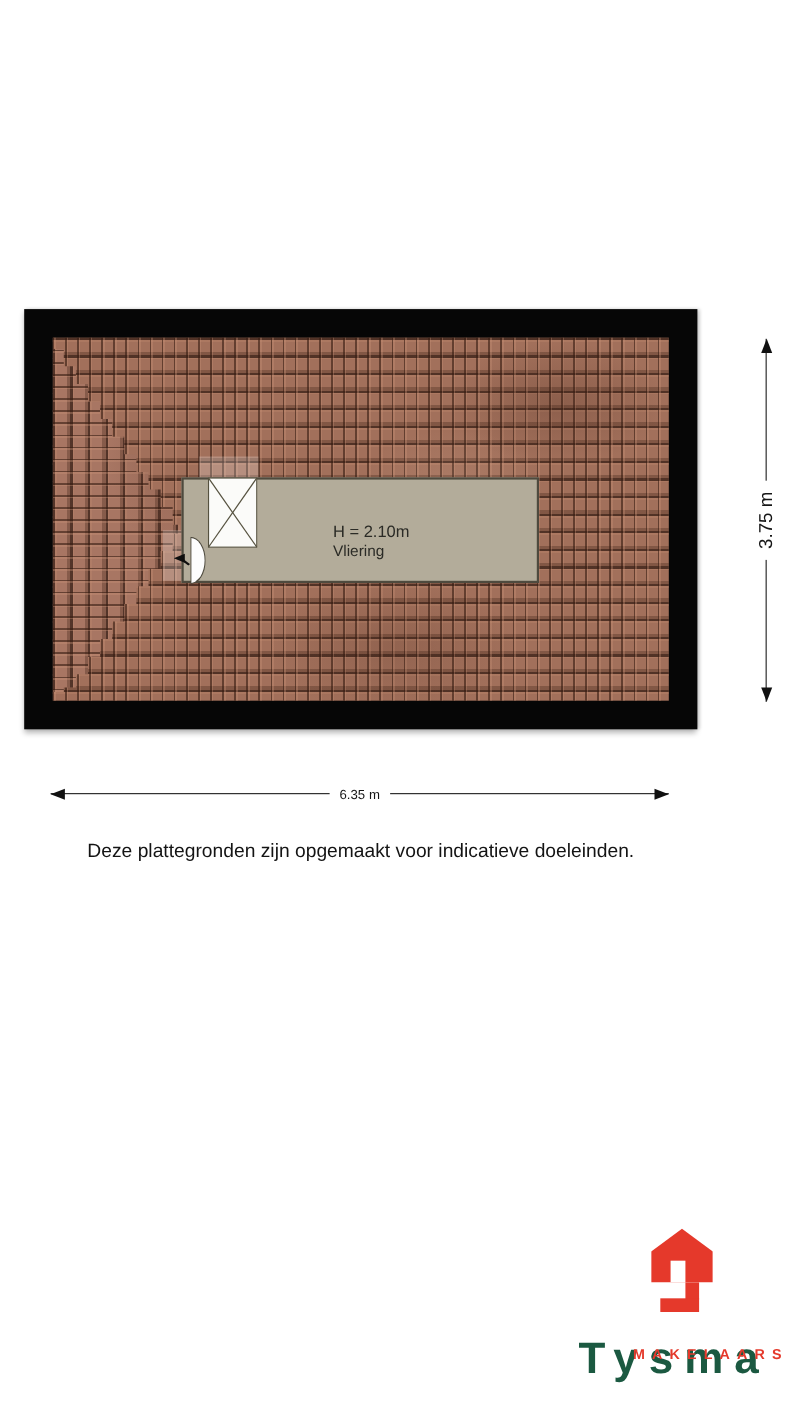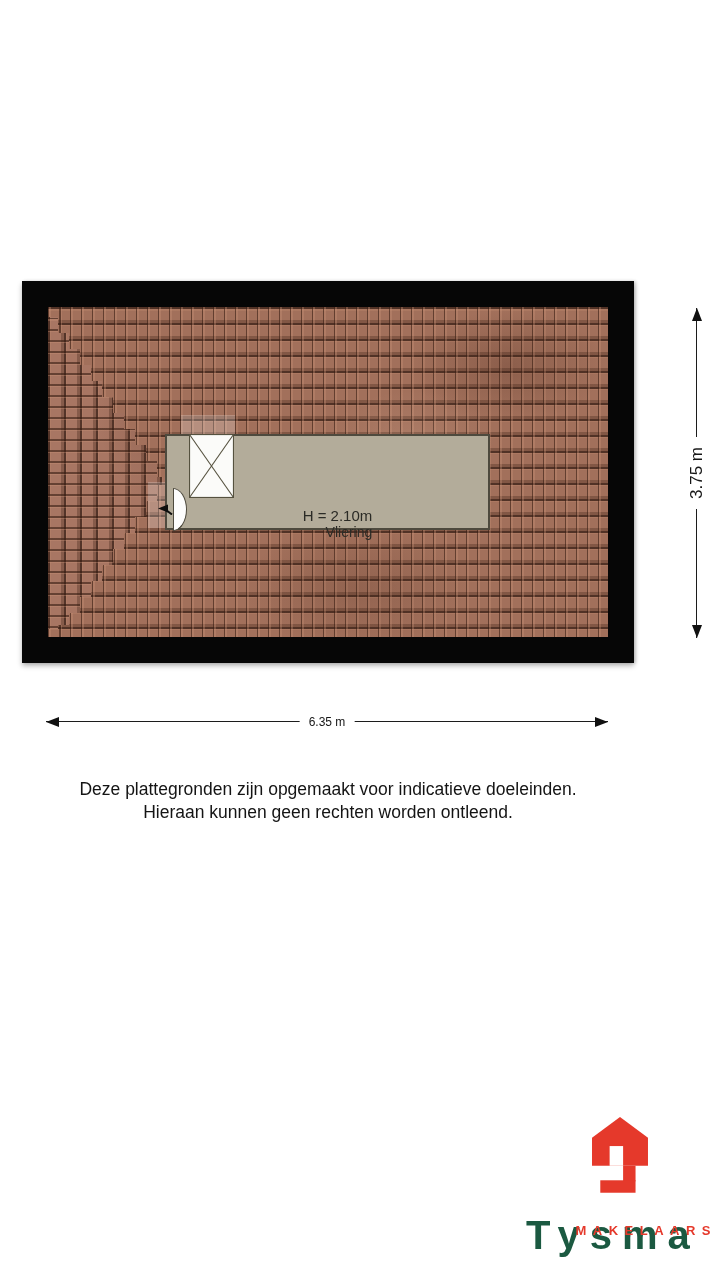--- a/index.html
+++ b/index.html
@@ -33,21 +33,21 @@
 
   
   .room{left:117px;top:127px;width:325px;height:96px;position:absolute;box-sizing:border-box;
         background:#b3ac9a;border:2px solid #4e4a3e;}
   .skylight{position:absolute;left:22px;top:-2px;width:45px;height:64px;}
   .skylight svg{display:block;width:100%;height:100%;}
   .door{position:absolute;left:6px;top:52px;width:12px;height:41px;background:#fdfdfd;
         border:1px solid #4e4a3e;border-radius:0 100% 100% 0 / 0 50% 50% 0;}
   .entry-arrow{position:absolute;left:-9px;top:65px;width:15px;height:11px;}
   .room-label{position:absolute;left:calc(50% + 10px);top:40px;transform:translateX(-50%);
-        text-align:right;color:#2b2b26;white-space:nowrap;margin-top:32px;}
+        text-align:left;color:#2b2b26;white-space:nowrap;}
   .room-label .h-line{font-size:15px;line-height:16px;}
   .room-label .n-line{font-size:14px;line-height:17px;}
 
   
   .dim{color:#161616;}
   .dim-v{left:689px;top:308px;width:16px;height:330px;}
   .dim-v .line{position:absolute;left:7px;top:0;bottom:0;width:1px;background:#1c1c1c;}
   .dim-v .arr-up{position:absolute;left:2.5px;top:0;width:0;height:0;
      border-left:5px solid transparent;border-right:5px solid transparent;border-bottom:13px solid #111;}
   .dim-v .arr-down{position:absolute;left:2.5px;bottom:0;width:0;height:0;
@@ -58,21 +58,21 @@
   .dim-h .line{position:absolute;top:7px;left:0;right:0;height:1px;background:#1c1c1c;}
   .dim-h .arr-left{position:absolute;top:2.5px;left:0;width:0;height:0;
      border-top:5px solid transparent;border-bottom:5px solid transparent;border-right:13px solid #111;}
   .dim-h .arr-right{position:absolute;top:2.5px;right:0;width:0;height:0;
      border-top:5px solid transparent;border-bottom:5px solid transparent;border-left:13px solid #111;}
   .dim-h .lbl{position:absolute;left:50%;top:50%;transform:translate(-50%,-50%);
      background:#fff;padding:0 9px;font-size:12px;white-space:nowrap;}
 
   
   .disclaimer{left:0;top:762px;width:656px;text-align:center;color:#141414;
-     font-size:17.5px;line-height:23px;margin-top:16px;}
+     font-size:17.5px;line-height:23px;}
 
   
   .logo{left:525px;top:1116px;width:192px;height:128px;}
   .logo .house{position:absolute;left:67px;top:0;width:56px;height:74px;}
   .logo .brand{position:absolute;left:1px;top:73px;font-size:40px;line-height:42px;
      font-weight:bold;letter-spacing:10px;color:#1b5941;margin-top:25px;}
   .logo .tagline{position:absolute;right:0px;top:108px;font-size:13px;line-height:14px;
      font-weight:bold;letter-spacing:6.5px;color:#e5392b;}
 </style>
 </head>
@@ -118,21 +118,20 @@
 
   <div class="abs dim dim-h">
     <div class="line"></div>
     <div class="arr-left"></div>
     <div class="arr-right"></div>
     <div class="lbl">6.35 m</div>
   </div>
 
   <div class="abs disclaimer">
     <div>Deze plattegronden zijn opgemaakt voor indicatieve doeleinden.</div>
-    <div>Hieraan kunnen geen rechten worden ontleend.</div>
   </div>
 
   <div class="abs logo">
     <div class="house">
       <svg viewBox="0 0 54 74" preserveAspectRatio="none">
         <path d="M0,21 L27,1 L54,21 L54,48 L0,48 Z" fill="#e5392b"></path>
         <rect x="17" y="29" width="13" height="19" fill="#ffffff"></rect>
         <rect x="30" y="48" width="12" height="15" fill="#e5392b"></rect>
         <rect x="8" y="62" width="34" height="12" fill="#e5392b"></rect>
       </svg>

